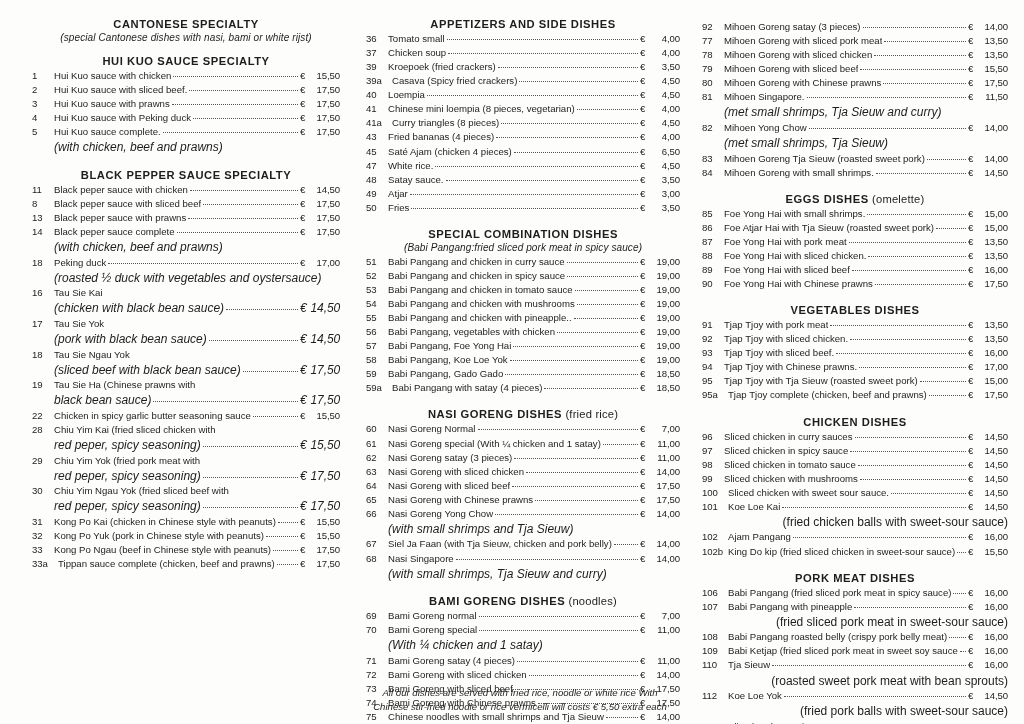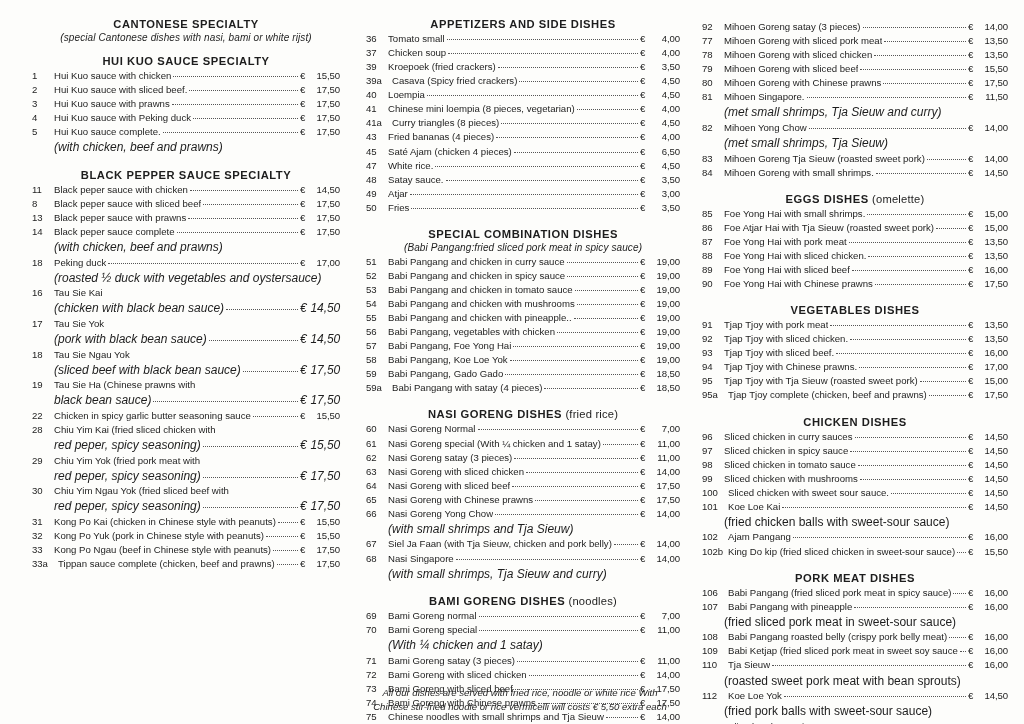--- a/index.html
+++ b/index.html
@@ -79,21 +79,21 @@
   .cont{
     font-size:12px;
     line-height:1.05;
     font-style:italic;
     margin:0 0 4px 22px;
     display:flex;
     align-items:baseline;
     white-space:nowrap;
   }
   .cont .ctext{flex:0 1 auto;}
-  .cont.plain{font-style:normal;}
+  .cont.plain{font-style:normal;justify-content:flex-end;}
 
   .spacer-sm{height:6px;}
   .spacer-md{height:11px;}
 
   .footer-note{
     position:absolute;
     left:0;right:0;
     bottom:10px;
     text-align:center;
     font-style:italic;
@@ -568,21 +568,21 @@
               <span class="name">Bami Goreng special</span>
               <span class="leader"></span>
               <span class="cur">€</span>
               <span class="price">11,00</span>
             </li>
             <li class="cont">
               <span class="ctext">(With ¼ chicken and 1 satay)</span>
             </li>
             <li class="row">
               <span class="num">71</span>
-              <span class="name">Bami Goreng satay (3 pieces)</span>
+              <span class="name">Bami Goreng satay (4 pieces)</span>
               <span class="leader"></span>
               <span class="cur">€</span>
               <span class="price">11,00</span>
             </li>
             <li class="row">
               <span class="num">72</span>
               <span class="name">Bami Goreng with sliced chicken</span>
               <span class="leader"></span>
               <span class="cur">€</span>
               <span class="price">14,00</span>

